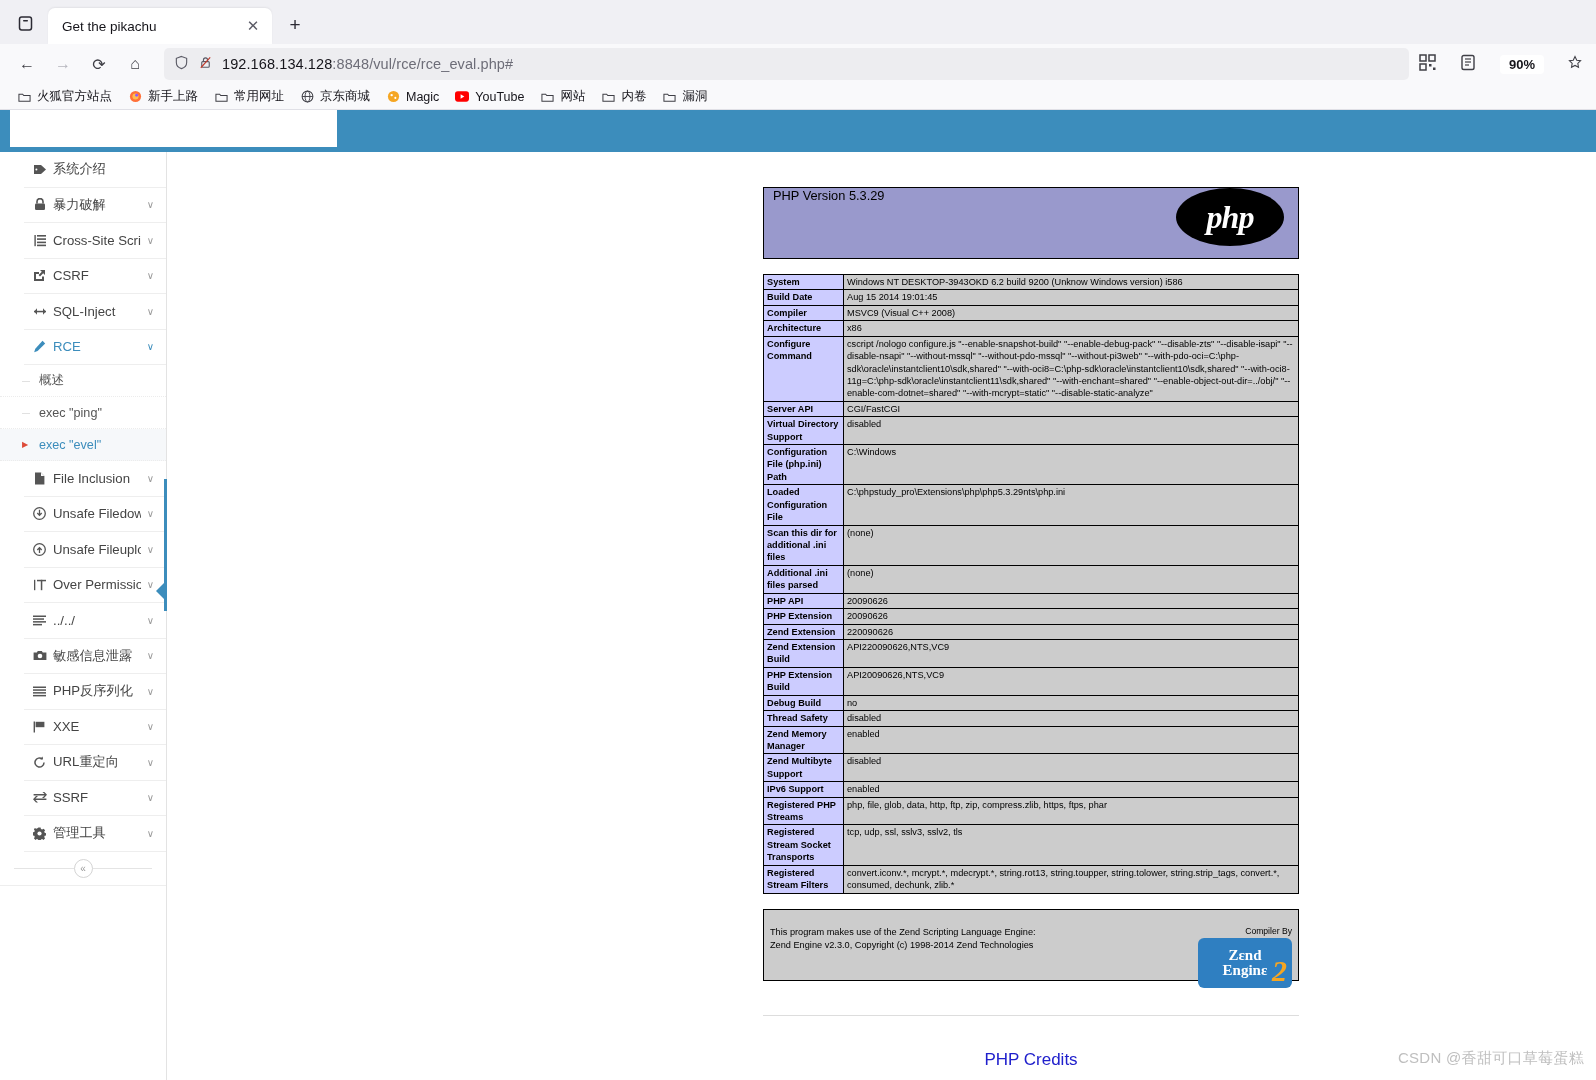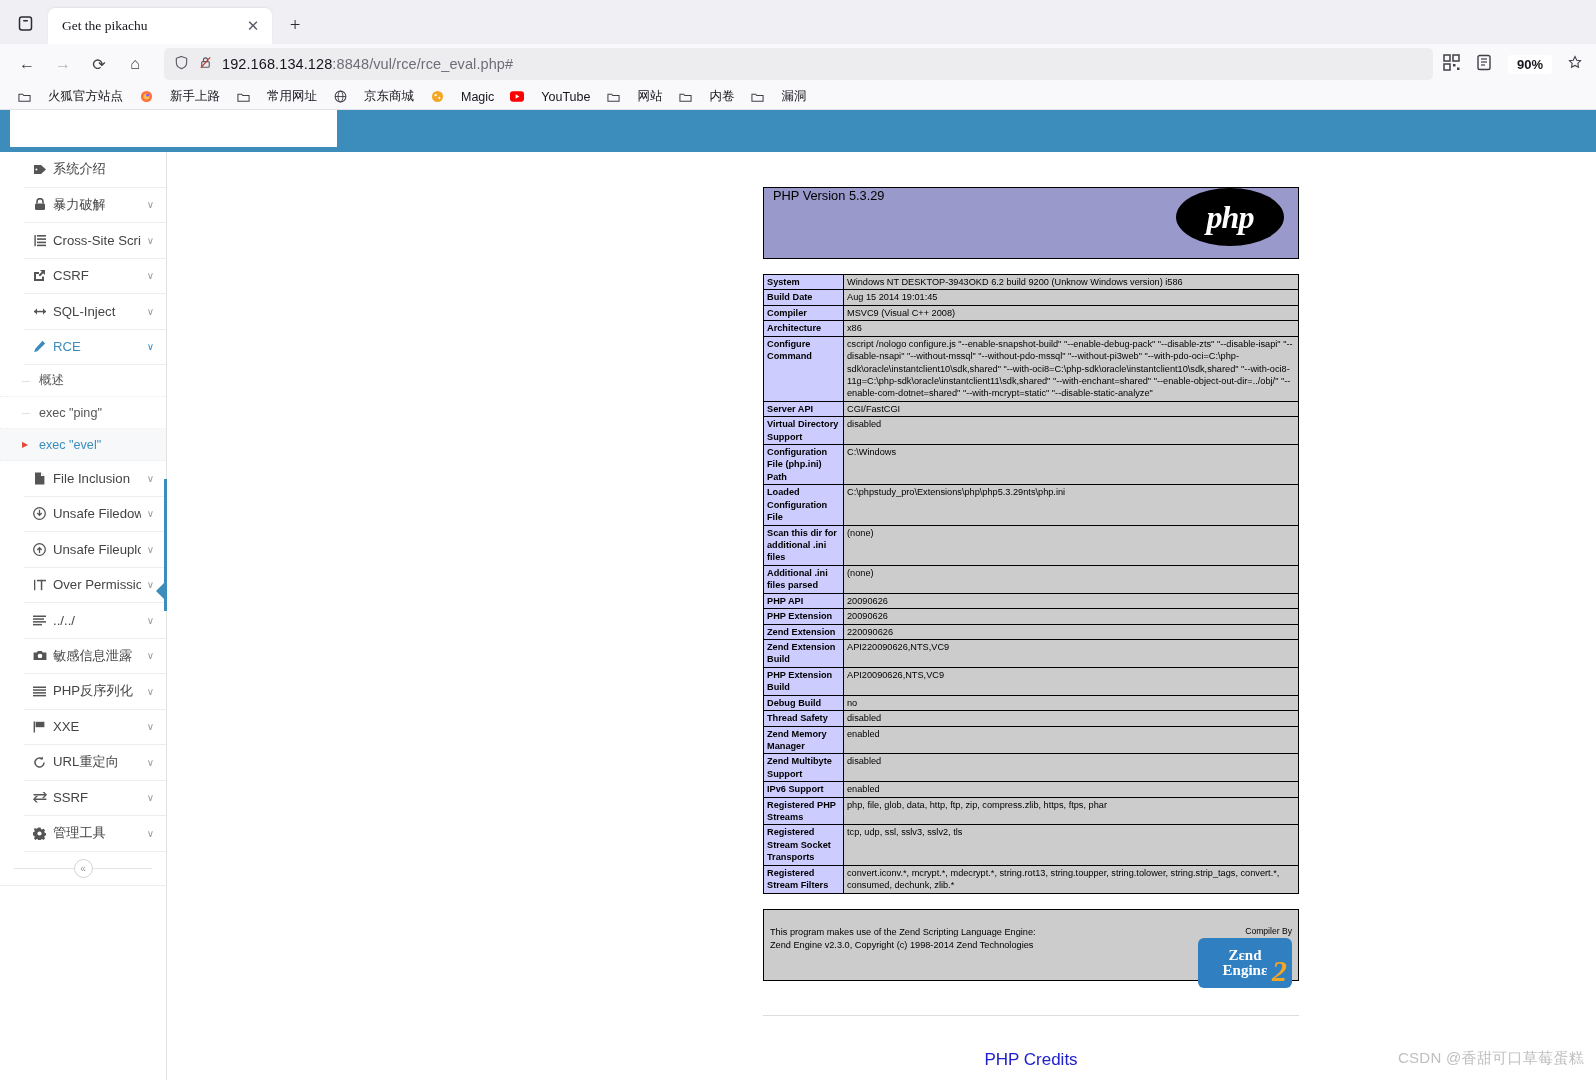--- a/index.html
+++ b/index.html
@@ -10,21 +10,20 @@
     font-family: "Liberation Sans", sans-serif;
   }
 
   
   .browser { width: 1596px; height: 1080px; position: relative; background: #f9f9fb; }
 
   .tabstrip {
     height: 44px; background: #f0f0f4;
     display: flex; align-items: flex-end; padding-left: 8px; gap: 0;
     position: relative;
-    font-family: Liberation Serif, serif;
   }
   .tab-list-btn {
     width: 34px; height: 34px; margin-bottom: 4px; margin-right: 6px;
     display: flex; align-items: center; justify-content: center;
     border-radius: 4px; color: #2b2a33;
   }
   .tab {
     width: 224px; height: 36px; background: #ffffff;
     border-radius: 7px 7px 0 0;
     display: flex; align-items: center; padding: 0 8px 0 14px;
@@ -53,33 +52,33 @@
     color: #3f3f46; border-radius: 4px; font-size: 16px;
   }
   .navbtn.dim { color: #b5b5bd; }
   .urlbar {
     flex: 1; height: 32px; margin: 0 8px 0 10px;
     background: #ededf0; border-radius: 5px;
     display: flex; align-items: center; padding: 0 10px; gap: 9px;
   }
   .url-text { font-size: 14.5px; color: #15141a; white-space: nowrap; letter-spacing: .1px; }
   .url-text .dim { color: #6d6d78; }
-  .urlbar-right { display: flex; align-items: center; gap: 16px; padding-right: 4px; }
+  .urlbar-right { display: flex; align-items: center; gap: 24px; padding-right: 4px; }
   .zoom-pill {
     background: #ffffff; border-radius: 4px; padding: 2px 9px;
     font-size: 13px; color: #15141a; font-weight: 600;
   }
 
   .bookmarks {
     height: 26px; background: #f9f9fb;
     display: flex; align-items: center; padding: 0 10px; gap: 2px;
     border-bottom: 1px solid #e0e0e6;
   }
   .bm {
-    display: flex; align-items: center; gap: 17px;
+    display: flex; align-items: center; gap: 6px;
     padding: 2px 7px; border-radius: 4px;
     font-size: 12.5px; color: #15141a; white-space: nowrap;
   }
   .bm-ico { width: 14px; height: 14px; display: flex; align-items: center; justify-content: center; flex: 0 0 auto; }
 
   
   .viewport {
     position: absolute; top: 110px; left: 0;
     width: 1596px; height: 970px;
     background: #ffffff; overflow: hidden;

